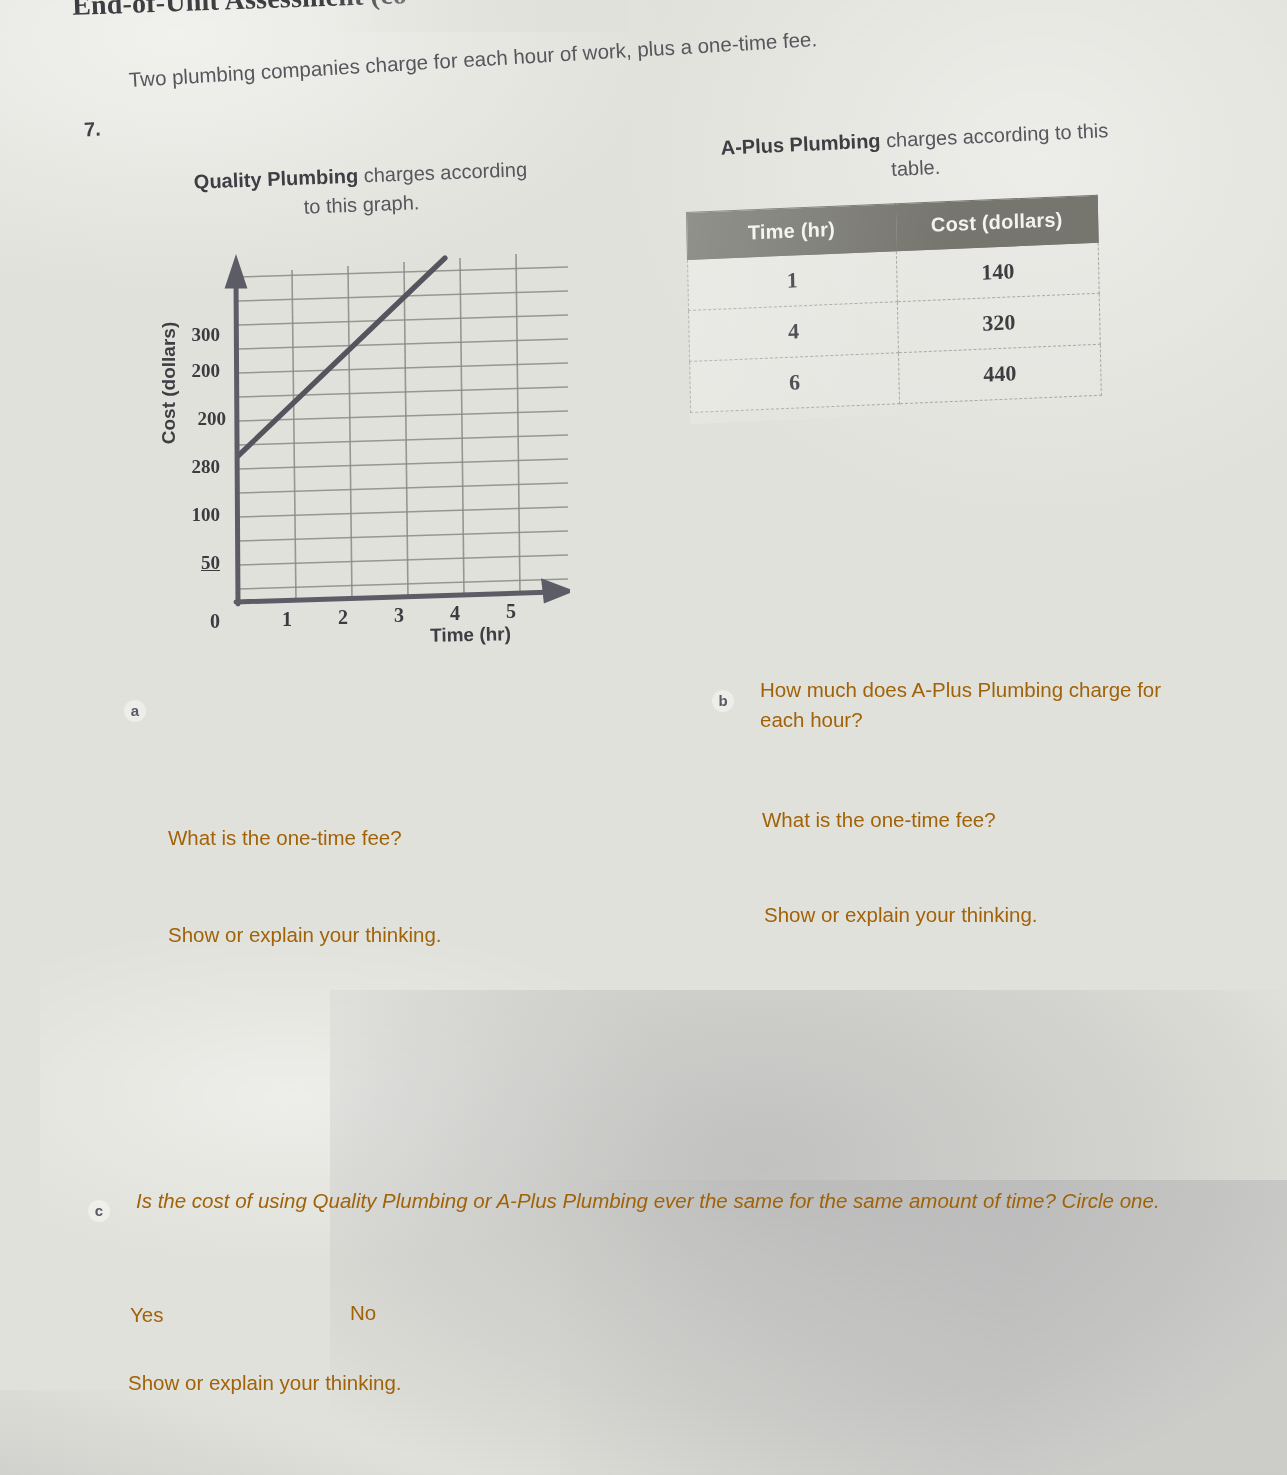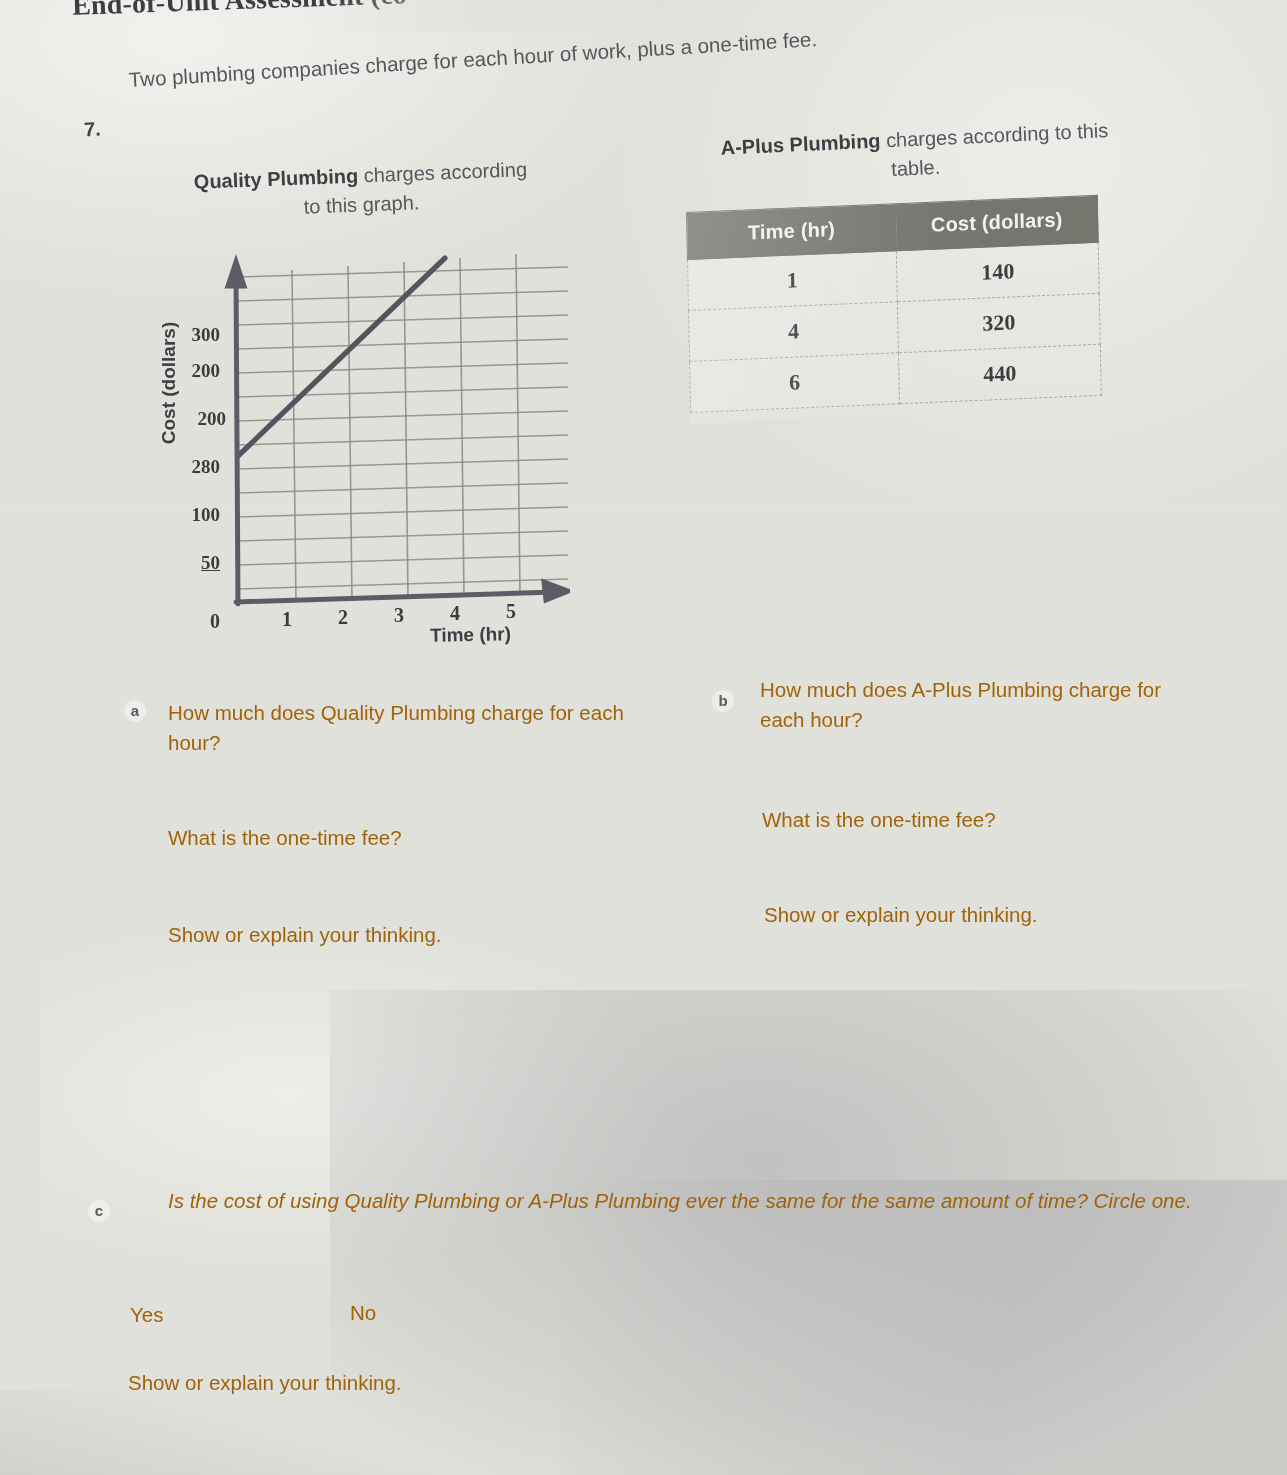--- a/index.html
+++ b/index.html
@@ -216,21 +216,21 @@
   #subq-a-q1 { left: 168px; top: 698px; width: 470px; }
   #subq-a-q2 { left: 168px; top: 823px; width: 470px; }
   #subq-a-q3 { left: 168px; top: 920px; width: 470px; }
 
   #subq-b-marker { left: 712px; top: 690px; }
   #subq-b-q1 { left: 760px; top: 675px; width: 420px; }
   #subq-b-q2 { left: 762px; top: 805px; width: 420px; }
   #subq-b-q3 { left: 764px; top: 900px; width: 420px; }
 
   #subq-c-marker { left: 88px; top: 1200px; }
-  #subq-c-q1 { left: 136px; top: 1186px; width: 1110px; font-style: italic; margin-left: 32px; }
+  #subq-c-q1 { left: 136px; top: 1186px; width: 1110px; font-style: italic; }
   #subq-c-yes { left: 130px; top: 1300px; }
   #subq-c-no  { left: 350px; top: 1298px; }
   #subq-c-q3 { left: 128px; top: 1368px; width: 520px; }
 </style>
 </head>
 <body>
 
 <div id="page">
 
   <div class="shade" id="paper-tint-topleft"></div>
@@ -330,21 +330,20 @@
         <tr>
           <td>6</td>
           <td>440</td>
         </tr>
       </tbody>
     </table>
     <div id="table-skew-shade"></div>
   </div>
 
   <div class="marker" id="subq-a-marker">a</div>
-  <div class="subq" id="subq-a-q1">How much does Quality Plumbing charge for each hour?</div>
   <div class="subq" id="subq-a-q2">What is the one-time fee?</div>
   <div class="subq" id="subq-a-q3">Show or explain your thinking.</div>
 
   <div class="marker" id="subq-b-marker">b</div>
   <div class="subq" id="subq-b-q1">How much does A-Plus Plumbing charge for each hour?</div>
   <div class="subq" id="subq-b-q2">What is the one-time fee?</div>
   <div class="subq" id="subq-b-q3">Show or explain your thinking.</div>
 
   <div class="marker" id="subq-c-marker">c</div>
   <div class="subq" id="subq-c-q1">Is the cost of using Quality Plumbing or A-Plus Plumbing ever the same for the same amount of time? Circle one.</div>

